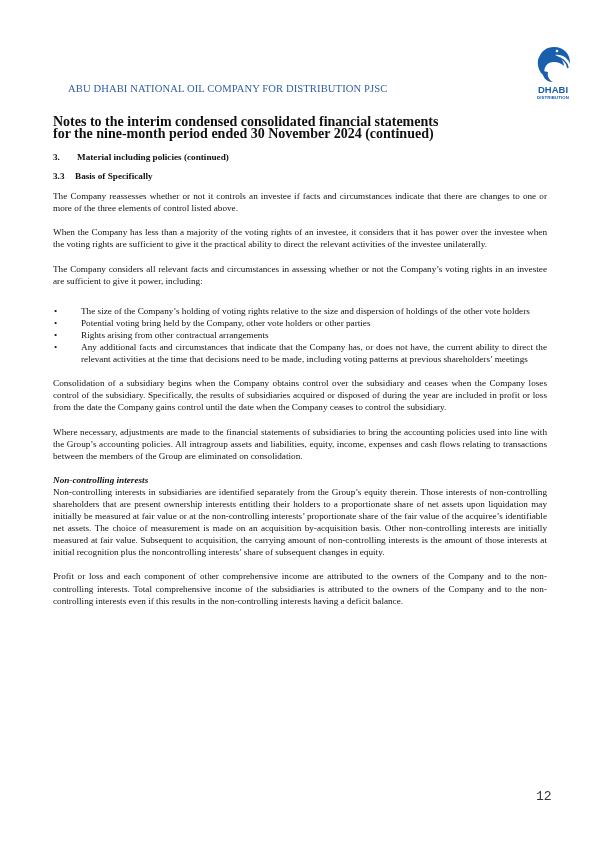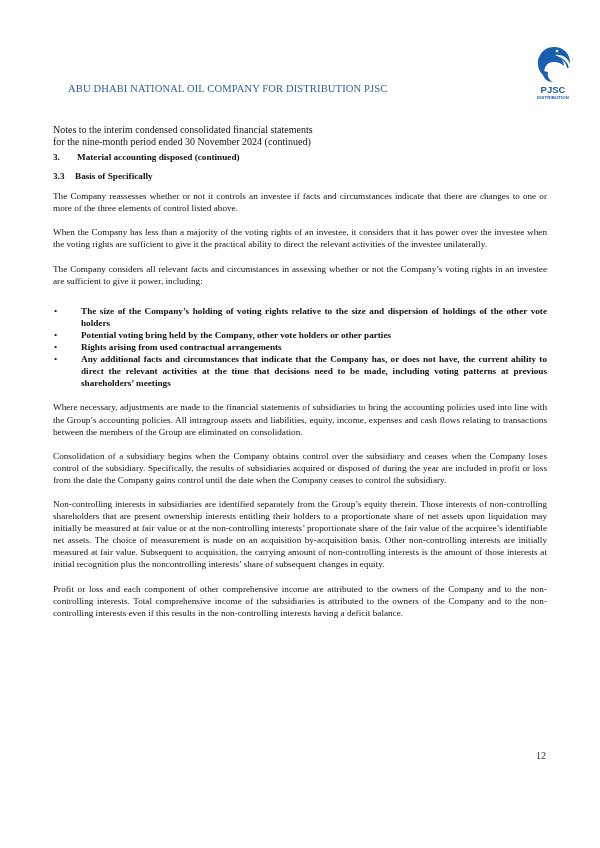--- a/index.html
+++ b/index.html
@@ -6,58 +6,58 @@
   body { width: 600px; height: 848px; position: relative; overflow: hidden;
          font-family: "Liberation Serif", "DejaVu Serif", serif; color: #111; }
   .company { position: absolute; left: 68px; top: 83px; font-size: 10.6px; color: #2f5ea4;
              letter-spacing: 0.1px; }
   .logo { position: absolute; left: 530px; top: 44px; width: 46px; height: 66px; text-align: center; }
   .logo svg { display: block; margin: 0 auto; }
   .logo .brand { font-family: "Liberation Sans", sans-serif; font-weight: bold; color: #1a5fae;
                  font-size: 9.5px; line-height: 10px; margin-top: 1px; }
   .logo .sub { font-family: "Liberation Sans", sans-serif; font-weight: bold; color: #1a5fae;
                font-size: 4.3px; line-height: 5px; letter-spacing: 0.1px; }
-  .notes { position: absolute; left: 53px; top: 124px; font-size: 10px; font-weight: normal; line-height: 12px; }
+  .notes { position: absolute; left: 53px; top: 116px; font-size: 14px; font-weight: bold; line-height: 12px; }
   .content { position: absolute; left: 53px; top: 151px; width: 494px; font-size: 9.2px; line-height: 12.1px; }
   .h3 { font-weight: bold; display: flex; margin: 0 0 7px 0; }
   .h3 .num { width: 24px; }
   .h33 .num { width: 22px; }
   p { margin: 0 0 12px 0; text-align: justify; font-family: Liberation Serif, serif; }
   ul { list-style: none; padding: 0; margin: 0 0 12px 0; }
   li { display: flex; text-align: justify; }
   li .bullet { width: 27px; flex-shrink: 0; padding-left: 1px; }
-  li .txt { flex: 1; font-weight: bold; }
+  li .txt { flex: 1; }
   .sub-heading { font-style: italic; font-weight: bold; margin: 0; }
-  .page-num { position: absolute; left: 536px; top: 750px; font-size: 10px; color: #333; }
+  .page-num { position: absolute; left: 536px; top: 789px; font-size: 13px; color: #333; font-family: Liberation Mono, monospace; }
 </style>
 </head>
 <body>
 
 <div class="company">ABU DHABI NATIONAL OIL COMPANY FOR DISTRIBUTION PJSC</div>
 
 <div class="logo">
   <svg width="38" height="40" viewBox="0 0 38 40">
     <path d="M14 4 C26 0 37 8 36 20 C34 14 28 10 21 11 C26 13 30 17 30 22 C26 18 20 17 15 19 C10 22 9 28 12 33 C6 30 3 23 4 16 C6 10 9 6 14 4 Z" fill="#1a5fae"></path>
     <path d="M9 27 C8 33 12 38 19 38 C15 36 13 32 14 28 Z" fill="#1a5fae"></path>
     <path d="M22 13 C28 14 33 18 34 24" stroke="#1a5fae" stroke-width="1.6" fill="none"></path>
     <circle cx="23" cy="7" r="1.3" fill="#ffffff"></circle>
   </svg>
-  <div class="brand">PJSC</div>
+  <div class="brand">DHABI</div>
   <div class="sub">DISTRIBUTION</div>
 </div>
 
 <div class="notes">
   <div>Notes to the interim condensed consolidated financial statements</div>
   <div>for the nine-month period ended 30 November 2024 (continued)</div>
 </div>
 
 <div class="content">
   <div class="h3">
     <span class="num">3.</span>
-    <span>Material accounting disposed (continued)</span>
+    <span>Material including policies (continued)</span>
   </div>
   <div class="h3 h33" style="margin-bottom:8px;">
     <span class="num">3.3</span>
     <span>Basis of Specifically</span>
   </div>
 
   <p>The Company reassesses whether or not it controls an investee if facts and circumstances indicate that there are changes to one or more of the three elements of control listed above.</p>
   <p>When the Company has less than a majority of the voting rights of an investee, it considers that it has power over the investee when the voting rights are sufficient to give it the practical ability to direct the relevant activities of the investee unilaterally.</p>
   <p style="margin-bottom:18px;">The Company considers all relevant facts and circumstances in assessing whether or not the Company’s voting rights in an investee are sufficient to give it power, including:</p>
 
@@ -65,28 +65,29 @@
     <li>
       <span class="bullet">•</span>
       <span class="txt">The size of the Company’s holding of voting rights relative to the size and dispersion of holdings of the other vote holders</span>
     </li>
     <li>
       <span class="bullet">•</span>
       <span class="txt">Potential voting bring held by the Company, other vote holders or other parties</span>
     </li>
     <li>
       <span class="bullet">•</span>
-      <span class="txt">Rights arising from used contractual arrangements</span>
+      <span class="txt">Rights arising from other contractual arrangements</span>
     </li>
     <li>
       <span class="bullet">•</span>
       <span class="txt">Any additional facts and circumstances that indicate that the Company has, or does not have, the current ability to direct the relevant activities at the time that decisions need to be made, including voting patterns at previous shareholders’ meetings</span>
     </li>
   </ul>
 
+  <p>Consolidation of a subsidiary begins when the Company obtains control over the subsidiary and ceases when the Company loses control of the subsidiary. Specifically, the results of subsidiaries acquired or disposed of during the year are included in profit or loss from the date the Company gains control until the date when the Company ceases to control the subsidiary.</p>
   <p>Where necessary, adjustments are made to the financial statements of subsidiaries to bring the accounting policies used into line with the Group’s accounting policies. All intragroup assets and liabilities, equity, income, expenses and cash flows relating to transactions between the members of the Group are eliminated on consolidation.</p>
-  <p>Consolidation of a subsidiary begins when the Company obtains control over the subsidiary and ceases when the Company loses control of the subsidiary. Specifically, the results of subsidiaries acquired or disposed of during the year are included in profit or loss from the date the Company gains control until the date when the Company ceases to control the subsidiary.</p>
 
+  <div class="sub-heading">Non-controlling interests</div>
   <p>Non-controlling interests in subsidiaries are identified separately from the Group’s equity therein. Those interests of non-controlling shareholders that are present ownership interests entitling their holders to a proportionate share of net assets upon liquidation may initially be measured at fair value or at the non-controlling interests’ proportionate share of the fair value of the acquiree’s identifiable net assets. The choice of measurement is made on an acquisition by-acquisition basis. Other non-controlling interests are initially measured at fair value. Subsequent to acquisition, the carrying amount of non-controlling interests is the amount of those interests at initial recognition plus the noncontrolling interests’ share of subsequent changes in equity.</p>
   <p>Profit or loss and each component of other comprehensive income are attributed to the owners of the Company and to the non-controlling interests. Total comprehensive income of the subsidiaries is attributed to the owners of the Company and to the non-controlling interests even if this results in the non-controlling interests having a deficit balance.</p>
 </div>
 
 <div class="page-num">12</div>
 
 </body></html>

